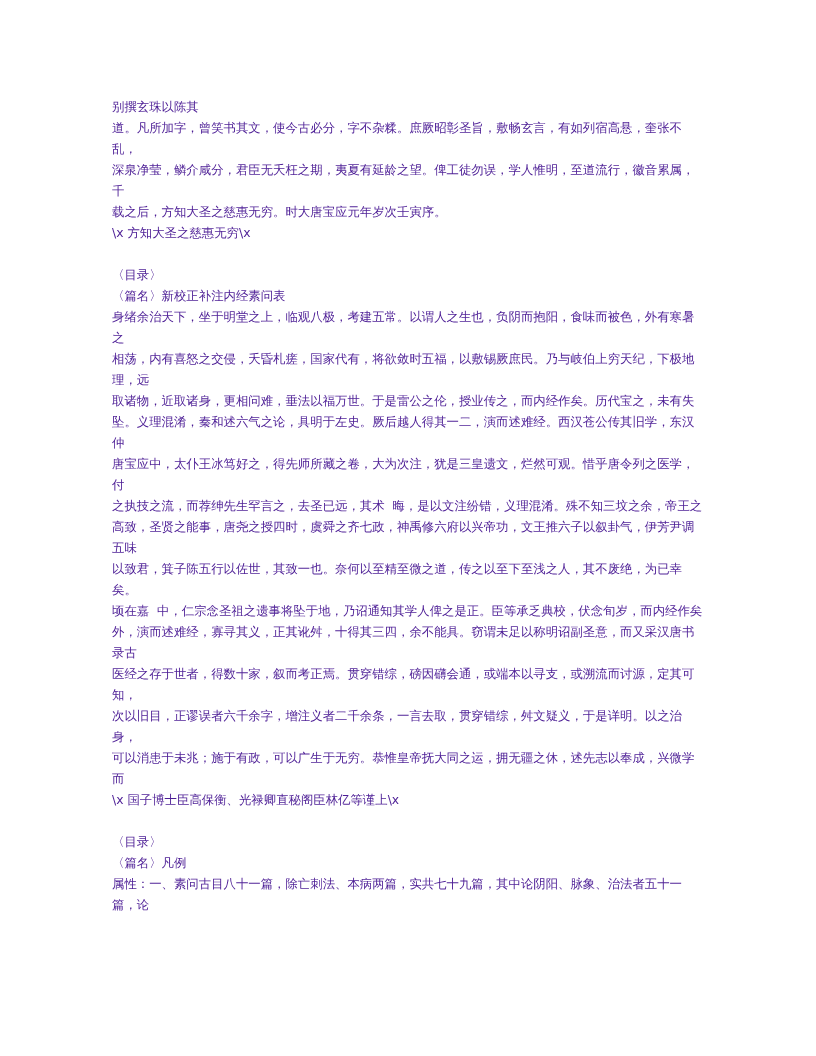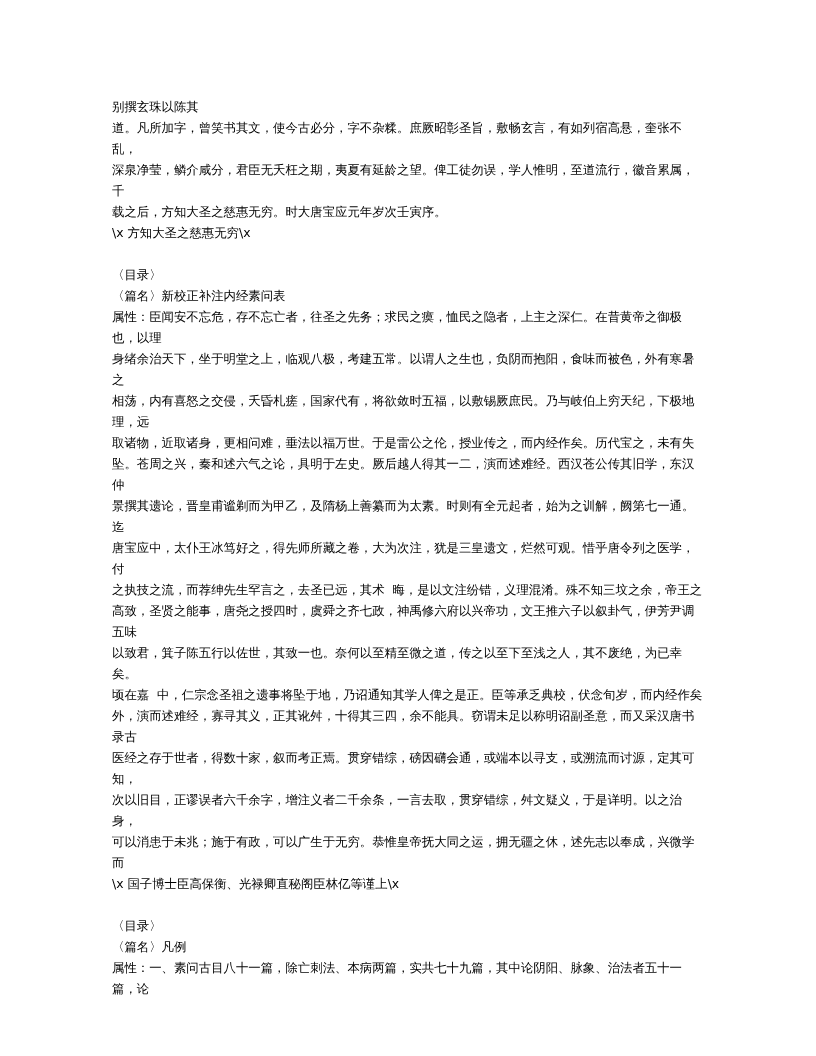--- a/index.html
+++ b/index.html
@@ -16,21 +16,21 @@
     position: relative;
     width: 816px;
     height: 1056px;
     box-sizing: border-box;
     padding: 96px 110px 96px 112px;
     background: #ffffff;
   }
   .doc-body {
     font-size: 12.4px;
     line-height: 21px;
-    color: #000000;
+    color: #4c1d95;
     text-align: left;
   }
   .line {
     white-space: pre-wrap;
     word-break: break-all;
   }
   .blank {
     height: 21px;
   }
 </style>
@@ -40,26 +40,24 @@
 <div class="page">
   <div class="doc-body">
     <div class="line">别撰玄珠以陈其</div>
     <div class="line">道。凡所加字，曾笑书其文，使今古必分，字不杂糅。庶厥昭彰圣旨，敷畅玄言，有如列宿高悬，奎张不乱，</div>
     <div class="line">深泉净莹，鳞介咸分，君臣无夭枉之期，夷夏有延龄之望。俾工徒勿误，学人惟明，至道流行，徽音累属，千</div>
     <div class="line">载之后，方知大圣之慈惠无穷。时大唐宝应元年岁次壬寅序。</div>
     <div class="line">\x 方知大圣之慈惠无穷\x</div>
     <div class="blank"></div>
     <div class="line">〈目录〉</div>
     <div class="line">〈篇名〉新校正补注内经素问表</div>
-    <div class="line">属性：臣闻安不忘危，存不忘亡者，往圣之先务；求民之瘼，恤民之隐者，上主之深仁。在昔黄帝之御极也，以理</div>
     <div class="line">身绪余治天下，坐于明堂之上，临观八极，考建五常。以谓人之生也，负阴而抱阳，食味而被色，外有寒暑之</div>
     <div class="line">相荡，内有喜怒之交侵，夭昏札瘥，国家代有，将欲敛时五福，以敷锡厥庶民。乃与岐伯上穷天纪，下极地理，远</div>
     <div class="line">取诸物，近取诸身，更相问难，垂法以福万世。于是雷公之伦，授业传之，而内经作矣。历代宝之，未有失</div>
-    <div class="line">坠。苍周之兴，秦和述六气之论，具明于左史。厥后越人得其一二，演而述难经。西汉苍公传其旧学，东汉仲</div>
-    <div class="line">景撰其遗论，晋皇甫谧剃而为甲乙，及隋杨上善纂而为太素。时则有全元起者，始为之训解，阙第七一通。迄</div>
+    <div class="line">坠。义理混淆，秦和述六气之论，具明于左史。厥后越人得其一二，演而述难经。西汉苍公传其旧学，东汉仲</div>
     <div class="line">唐宝应中，太仆王冰笃好之，得先师所藏之卷，大为次注，犹是三皇遗文，烂然可观。惜乎唐令列之医学，付</div>
     <div class="line">之执技之流，而荐绅先生罕言之，去圣已远，其术  晦，是以文注纷错，义理混淆。殊不知三坟之余，帝王之</div>
     <div class="line">高致，圣贤之能事，唐尧之授四时，虞舜之齐七政，神禹修六府以兴帝功，文王推六子以叙卦气，伊芳尹调五味</div>
     <div class="line">以致君，箕子陈五行以佐世，其致一也。奈何以至精至微之道，传之以至下至浅之人，其不废绝，为已幸矣。</div>
     <div class="line">顷在嘉  中，仁宗念圣祖之遗事将坠于地，乃诏通知其学人俾之是正。臣等承乏典校，伏念旬岁，而内经作矣</div>
     <div class="line">外，演而述难经，寡寻其义，正其讹舛，十得其三四，余不能具。窃谓未足以称明诏副圣意，而又采汉唐书录古</div>
     <div class="line">医经之存于世者，得数十家，叙而考正焉。贯穿错综，磅因礴会通，或端本以寻支，或溯流而讨源，定其可知，</div>
     <div class="line">次以旧目，正谬误者六千余字，增注义者二千余条，一言去取，贯穿错综，舛文疑义，于是详明。以之治身，</div>
     <div class="line">可以消患于未兆；施于有政，可以广生于无穷。恭惟皇帝抚大同之运，拥无疆之休，述先志以奉成，兴微学而</div>
     <div class="line">\x 国子博士臣高保衡、光禄卿直秘阁臣林亿等谨上\x</div>

